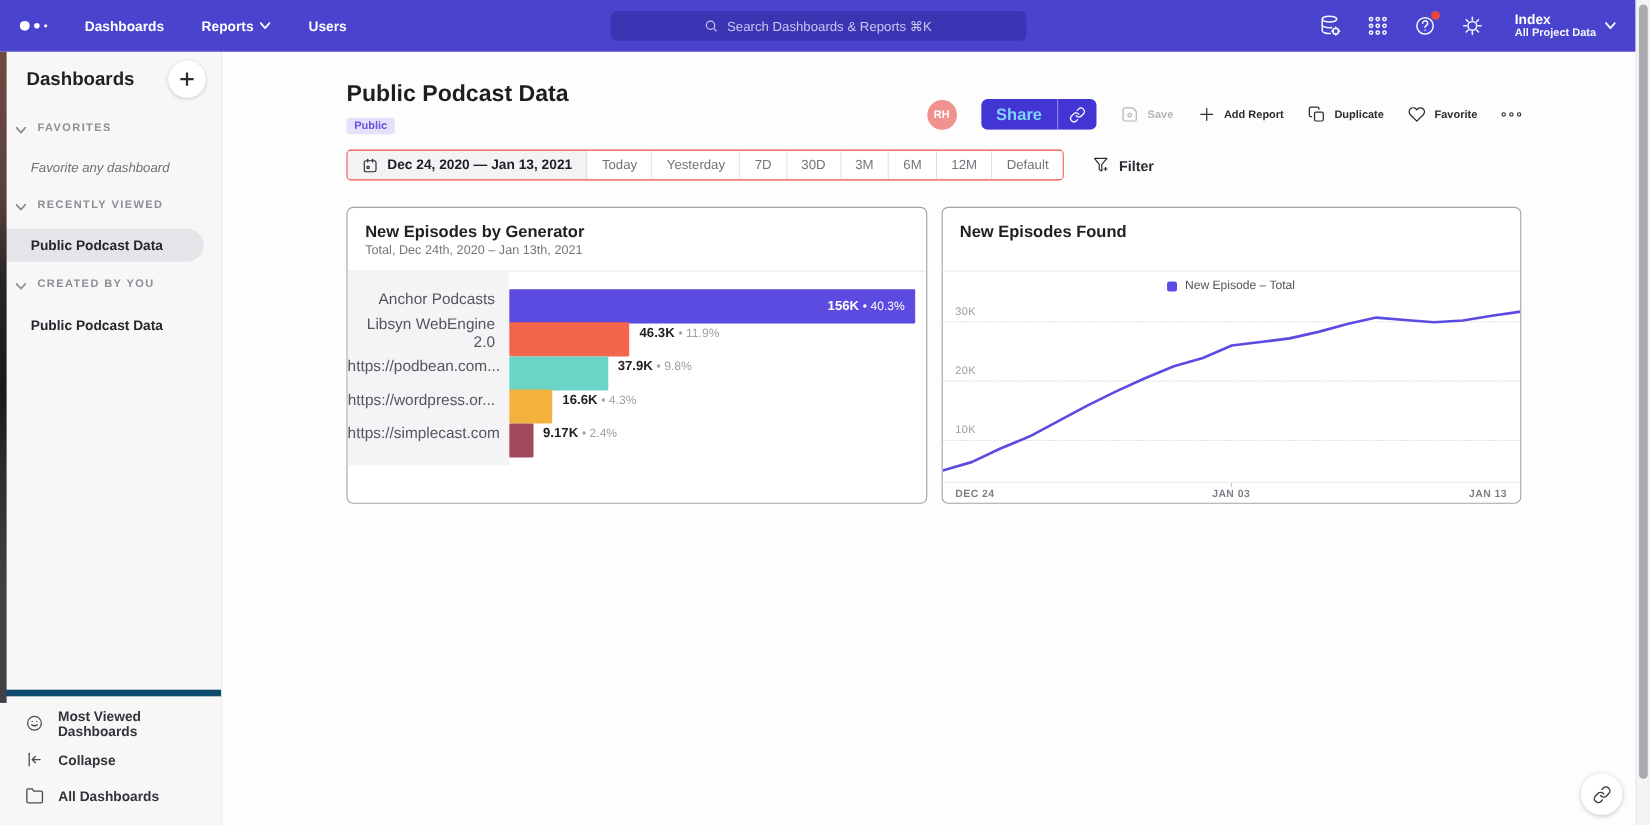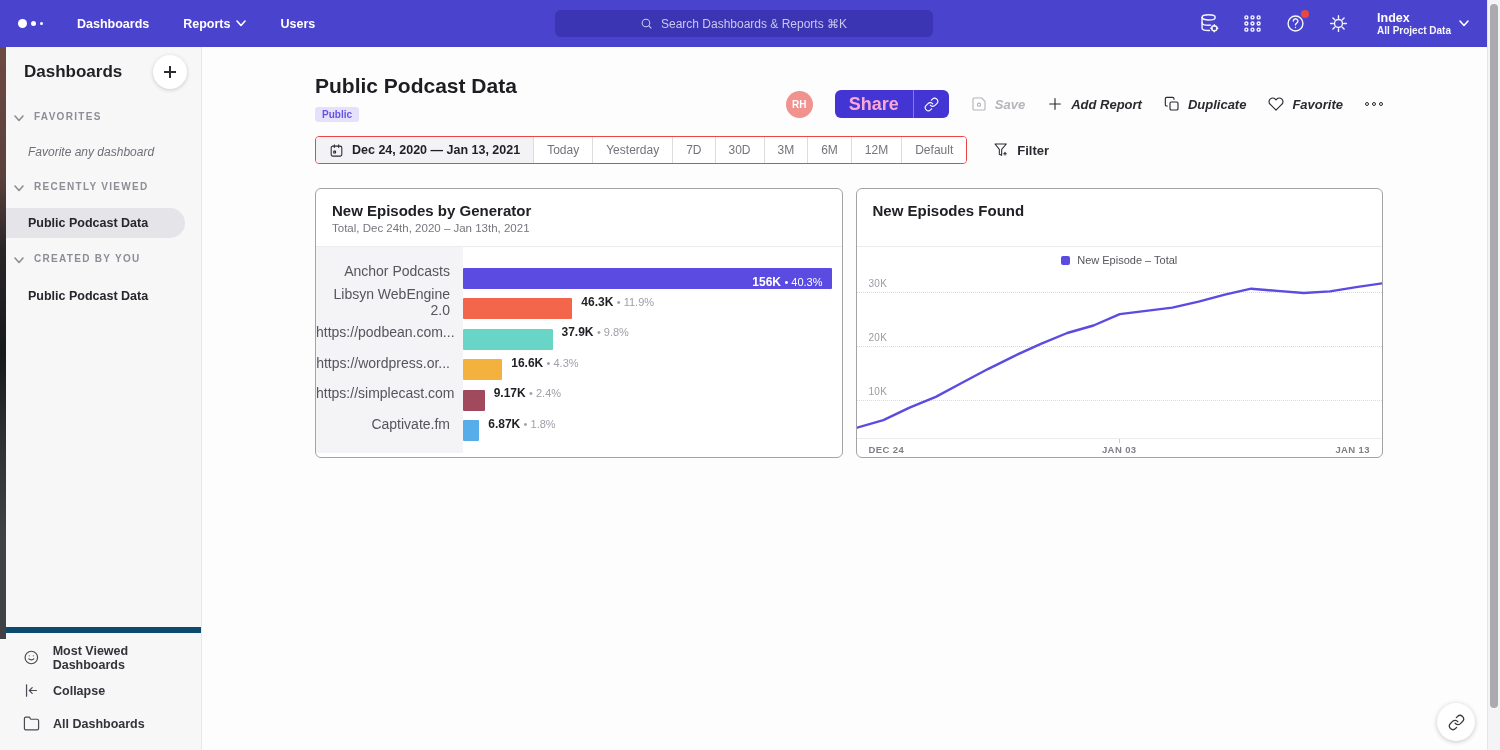--- a/index.html
+++ b/index.html
@@ -59,27 +59,27 @@
   .main { position:relative; flex:1; background:#fdfdfe; }
   .wrap { position:absolute; left:113px; right:104px; top:0; bottom:0; }
   .page-title { position:absolute; top:27px; left:0; font-size:21px; font-weight:700; color:#1d1d22; }
   .vis-badge { position:absolute; top:60px; left:0; font-size:10px; font-weight:700; color:#6553e2; background:#e6e1fb;
     border-radius:3px; padding:2px 7px; }
 
   .actions { position:absolute; top:43px; right:0; display:flex; align-items:center; gap:22px; }
   .avatar { width:27px; height:27px; border-radius:50%; background:#f0928e; color:#fff; font-size:10px; font-weight:700;
     display:flex; align-items:center; justify-content:center; cursor:pointer; }
   .share-split { display:flex; height:28px; border-radius:6px; overflow:hidden; cursor:pointer; }
-  .share-main { background:var(--accent,#4334d4); color:#f9a8d4; font-size:18px; font-weight:700; border:none;
+  .share-main { background:var(--accent,#4334d4); color:#7dd3fc; font-size:15px; font-weight:700; border:none;
     padding:0 14px; cursor:pointer; }
   .share-link { background:var(--accent,#4334d4); border:none; border-left:1px solid rgba(255,255,255,.35); width:36px;
     display:flex; align-items:center; justify-content:center; cursor:pointer; }
   .share-link svg { width:15px; height:15px; stroke:#fff; fill:none; stroke-width:1.8; stroke-linecap:round; stroke-linejoin:round; }
   .act-btn { display:flex; align-items:center; gap:8px; background:none; border:none; cursor:pointer;
-    font-size:13px; font-weight:700; color:#2a2a30; font-family:inherit;font-style:italic; }
+    font-size:10px; font-weight:700; color:#2a2a30; font-family:inherit; }
   .act-btn svg { width:16px; height:16px; stroke:#2a2a30; fill:none; stroke-width:1.7; stroke-linecap:round; stroke-linejoin:round; }
   .act-btn.disabled { color:#b4b4bb; cursor:default; }
   .act-btn.disabled svg { stroke:#b4b4bb; }
   .dots3 { display:flex; gap:3px; cursor:pointer; padding:4px 0; }
   .dots3 i { width:4px; height:4px; border:1.4px solid #2a2a30; border-radius:50%; display:block; }
 
   
   .datebar { position:absolute; top:89px; left:0; display:flex; align-items:center; }
   .seg-ctl { display:flex; height:28px; border:1px solid #ef4444; border-radius:4px; overflow:hidden; background:#fff; }
   .seg { display:flex; align-items:center; gap:8px; padding:0 13px; font-size:12px; color:#73737b;
@@ -97,21 +97,21 @@
   .card-head { height:58px; padding:13px 16px 0; border-bottom:1px solid #ececf0; }
   .card-title { font-size:15px; font-weight:700; color:#202025; }
   .card-sub { font-size:11.5px; color:#76767e; margin-top:3px; }
 
   
   .bar-rows { position:relative; padding:9px 0 14px; }
   .label-strip { position:absolute; left:0; top:0; bottom:0; width:147px; background:#f4f4f6; }
   .bar-row { position:relative; display:flex; align-items:center; height:30.5px; }
   .bar-label { width:147px; flex:none; text-align:right; padding-right:13px; font-size:14px; color:#55555c; z-index:1; }
   .bar-zone { flex:1; display:flex; align-items:center; padding-right:10px; }
-  .hbar { height:21px; border-radius:1px; flex:none; display:flex; align-items:flex-end; justify-content:flex-end;margin-top:14px; }
+  .hbar { height:31px; border-radius:1px; flex:none; display:flex; align-items:center; justify-content:flex-end;margin-top:14px; }
   .bar-val { margin-left:9px; font-size:12px; white-space:nowrap; }
   .bar-val b { font-weight:700; color:#1f1f24; }
   .bar-val .pct { color:#9fa0a8; font-size:11px; }
   .bar-row.inside .bar-val { margin:0 9px 0 0; }
   .bar-row.inside .bar-val b, .bar-row.inside .bar-val .pct { color:#fff; }
 
   
   .legend-row { height:26px; display:flex; align-items:center; justify-content:center; gap:7px; }
   .legend-swatch { width:9px; height:9px; border-radius:2px; background:var(--line,#5b4be0); }
   .legend-label { font-size:11px; color:#55555c; }
@@ -394,27 +394,20 @@
                   <span class="bar-val"><b>16.6K</b> <span class="pct">• <span>4.3%</span></span></span>
                   </div>
               </div>
               <div class="bar-row">
                 <div class="bar-label">https://simplecast.com</div>
                 <div class="bar-zone">
                     <div class="hbar" style="width: 5.87821%; background: rgb(161, 74, 94);"></div>
                   <span class="bar-val"><b>9.17K</b> <span class="pct">• <span>2.4%</span></span></span>
                   </div>
               </div>
-              <div class="bar-row">
-                <div class="bar-label">Captivate.fm</div>
-                <div class="bar-zone">
-                    <div class="hbar" style="width: 4.40385%; background: rgb(87, 173, 233);"></div>
-                  <span class="bar-val"><b>6.87K</b> <span class="pct">• <span>1.8%</span></span></span>
-                  </div>
-              </div>
             </div>
           </section>
 
           <section class="card">
             <div class="card-head">
               <div class="card-title">New Episodes Found</div>
             </div>
             <div class="legend-row">
               <span class="legend-swatch" style="background: rgb(91, 75, 224);"></span>
               <span class="legend-label">New Episode – Total</span>

